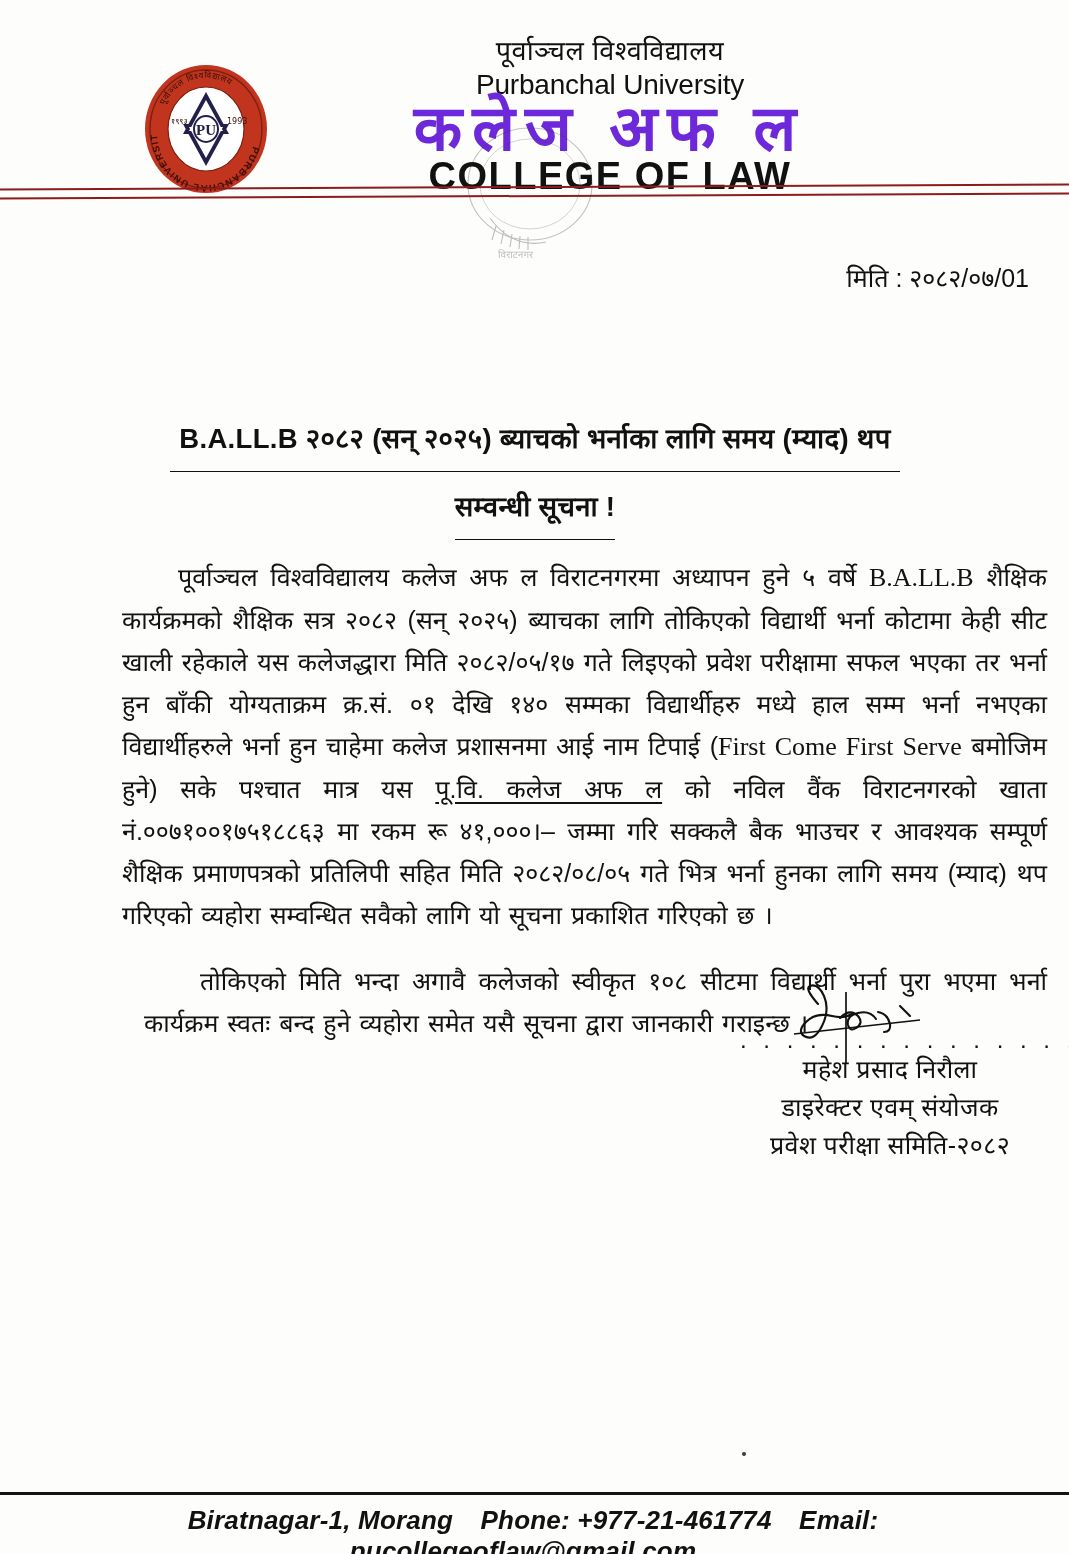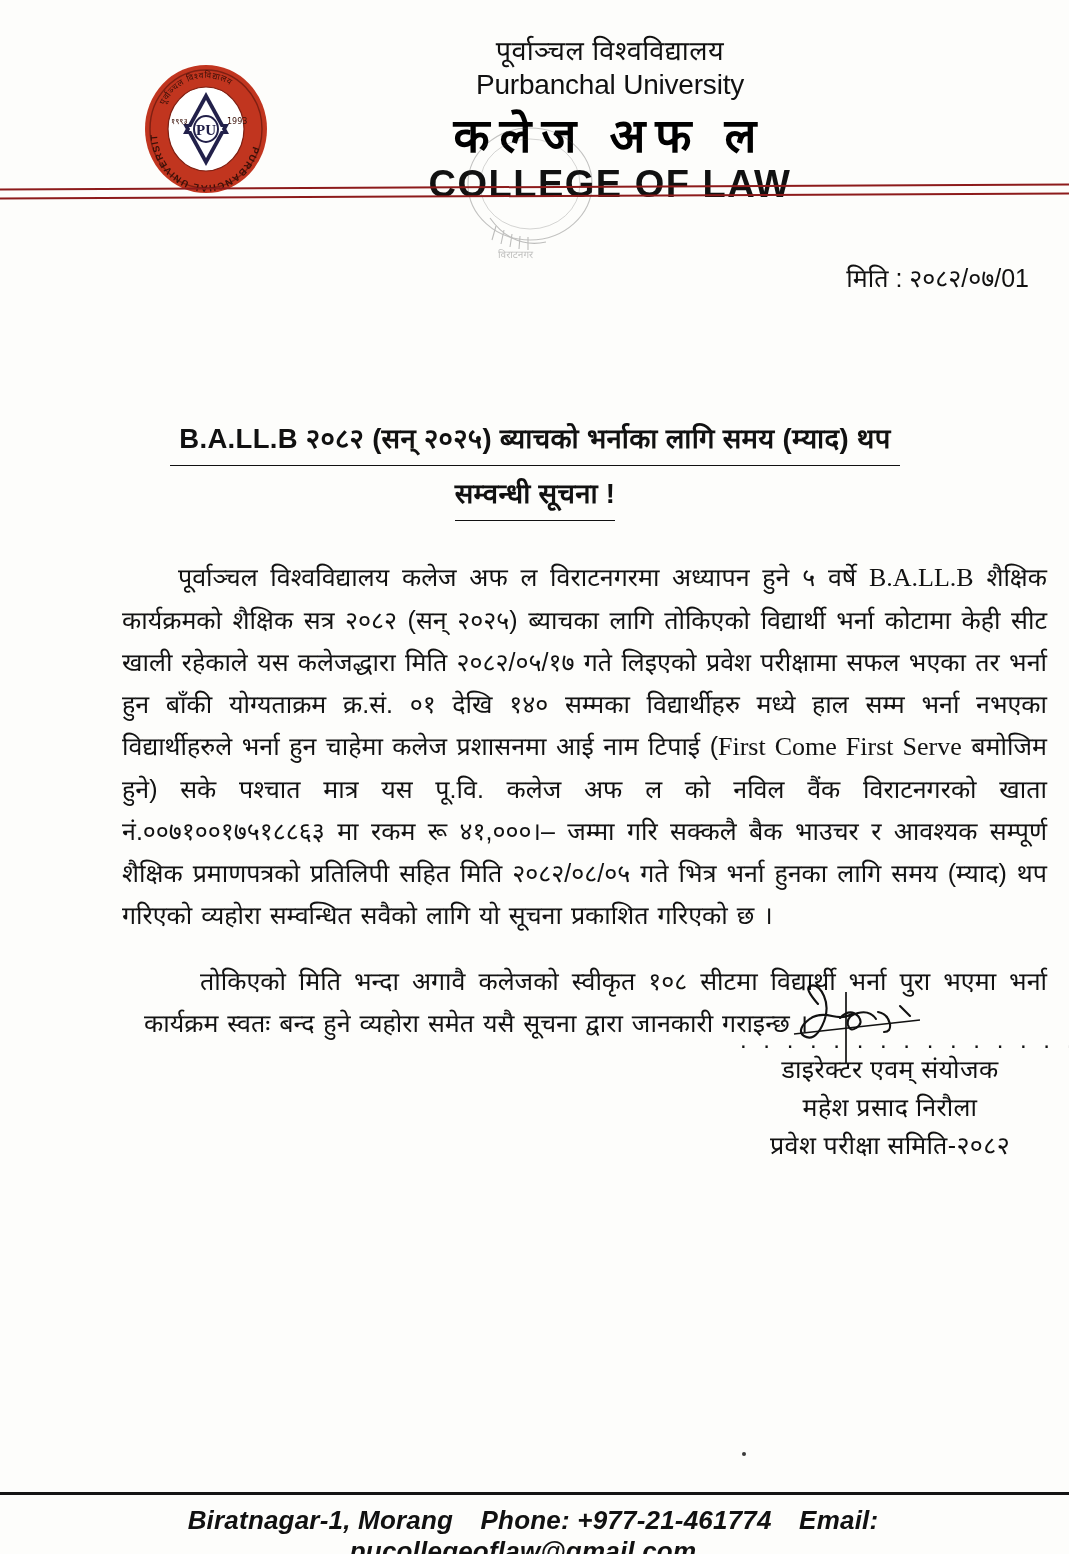--- a/index.html
+++ b/index.html
@@ -52,26 +52,26 @@
   }
   .head-eng-1 {
     font-family: "Liberation Sans", sans-serif;
     font-size: 28px;
     line-height: 33px;
     color: #111;
     letter-spacing: -0.2px;
   }
   .head-dev-2 {
     font-family: "Liberation Sans", "DejaVu Sans", sans-serif;
-    font-size: 47px;
+    font-size: 63px;
     line-height: 54px;
-    color: #000000;
+    color: #6d28d9;
     letter-spacing: 10px;
     font-weight: 600;
-    margin-top: 8px;
+    margin-top: 0;
   }
   .head-eng-2 {
     font-family: "Liberation Sans", sans-serif;
     font-size: 38px;
     line-height: 42px;
     font-weight: bold;
     color: #111;
     letter-spacing: 1.5px;
   }
 
@@ -140,46 +140,46 @@
     text-align: center;
   }
   .title-line {
     font-family: "Liberation Sans", "DejaVu Sans", sans-serif;
     font-size: 27.5px;
     line-height: 46px;
     color: #111;
     font-weight: 600;
     display: inline-block;
     border-bottom: 1.6px solid #111;
-    padding-bottom: 3px;
+    padding-bottom: 9px;
     letter-spacing: 0.3px;
   }
   .title-line.l1 { width: 100%; }
-  .title-line.l2 { margin-top: 5px; }
+  .title-line.l2 { margin-top: 12px; }
 
   
   .body-block {
     position: absolute;
     left: 122px;
     top: 556px;
     width: 925px;
   }
   .para {
     font-family: "Liberation Sans", "DejaVu Sans", sans-serif;
     font-size: 25px;
     line-height: 42px;
     color: #121212;
     text-align: justify;
     text-align-last: left;
     text-indent: 56px;
     margin: 0;
     word-spacing: 2px;
   }
   .para + .para { margin-top: 24px; margin-left: 22px; }
-  .para .u { text-underline-offset: 4px; }
+  .para .u { text-decoration: underline; text-underline-offset: 4px; }
   .para .lat {
     font-family: Liberation Serif, serif;
     font-size: 26px;
   }
 
   
   .sig-block {
     position: absolute;
     left: 740px;
     top: 1030px;
@@ -318,22 +318,22 @@
     <path d="M58 20 q-14 -16 -8 -18 q8 -3 14 10 q6 14 -2 30 q-8 16 -18 10 q-7 -5 2 -14 q10 -10 26 -6 q12 3 20 -2" fill="none" stroke="#111" stroke-width="2.1" stroke-linecap="round"></path>
     <path d="M80 34 q10 -10 18 -2 q6 7 -2 12 q-6 4 -8 -3 q-2 -9 10 -12 q12 -3 18 6" fill="none" stroke="#111" stroke-width="2.1" stroke-linecap="round"></path>
     <path d="M118 28 q10 2 12 12 q1 8 -6 8" fill="none" stroke="#111" stroke-width="2.1" stroke-linecap="round"></path>
     <path d="M140 22 l10 10" fill="none" stroke="#111" stroke-width="2.1" stroke-linecap="round"></path>
     <path d="M34 50 L160 36" fill="none" stroke="#111" stroke-width="1.7"></path>
     <path d="M86 8 L86 80" fill="none" stroke="#111" stroke-width="1.7"></path>
   </svg>
 
   <div class="sig-block">
     <div class="sig-dots">. . . . . . . . . . . . . . . .</div>
+    <div class="sig-name">महेश प्रसाद निरौला</div>
     <div class="sig-name">डाइरेक्टर एवम् संयोजक</div>
-    <div class="sig-name">महेश प्रसाद निरौला</div>
     <div class="sig-name">प्रवेश परीक्षा समिति-२०८२</div>
   </div>
 
   <div class="dot-artifact"></div>
 
   <div class="rule-bottom"></div>
   <div class="footer">
     <span>Biratnagar-1, Morang</span>
     <span>Phone: +977-21-461774</span>
     <span>Email: pucollegeoflaw@gmail.com</span>

